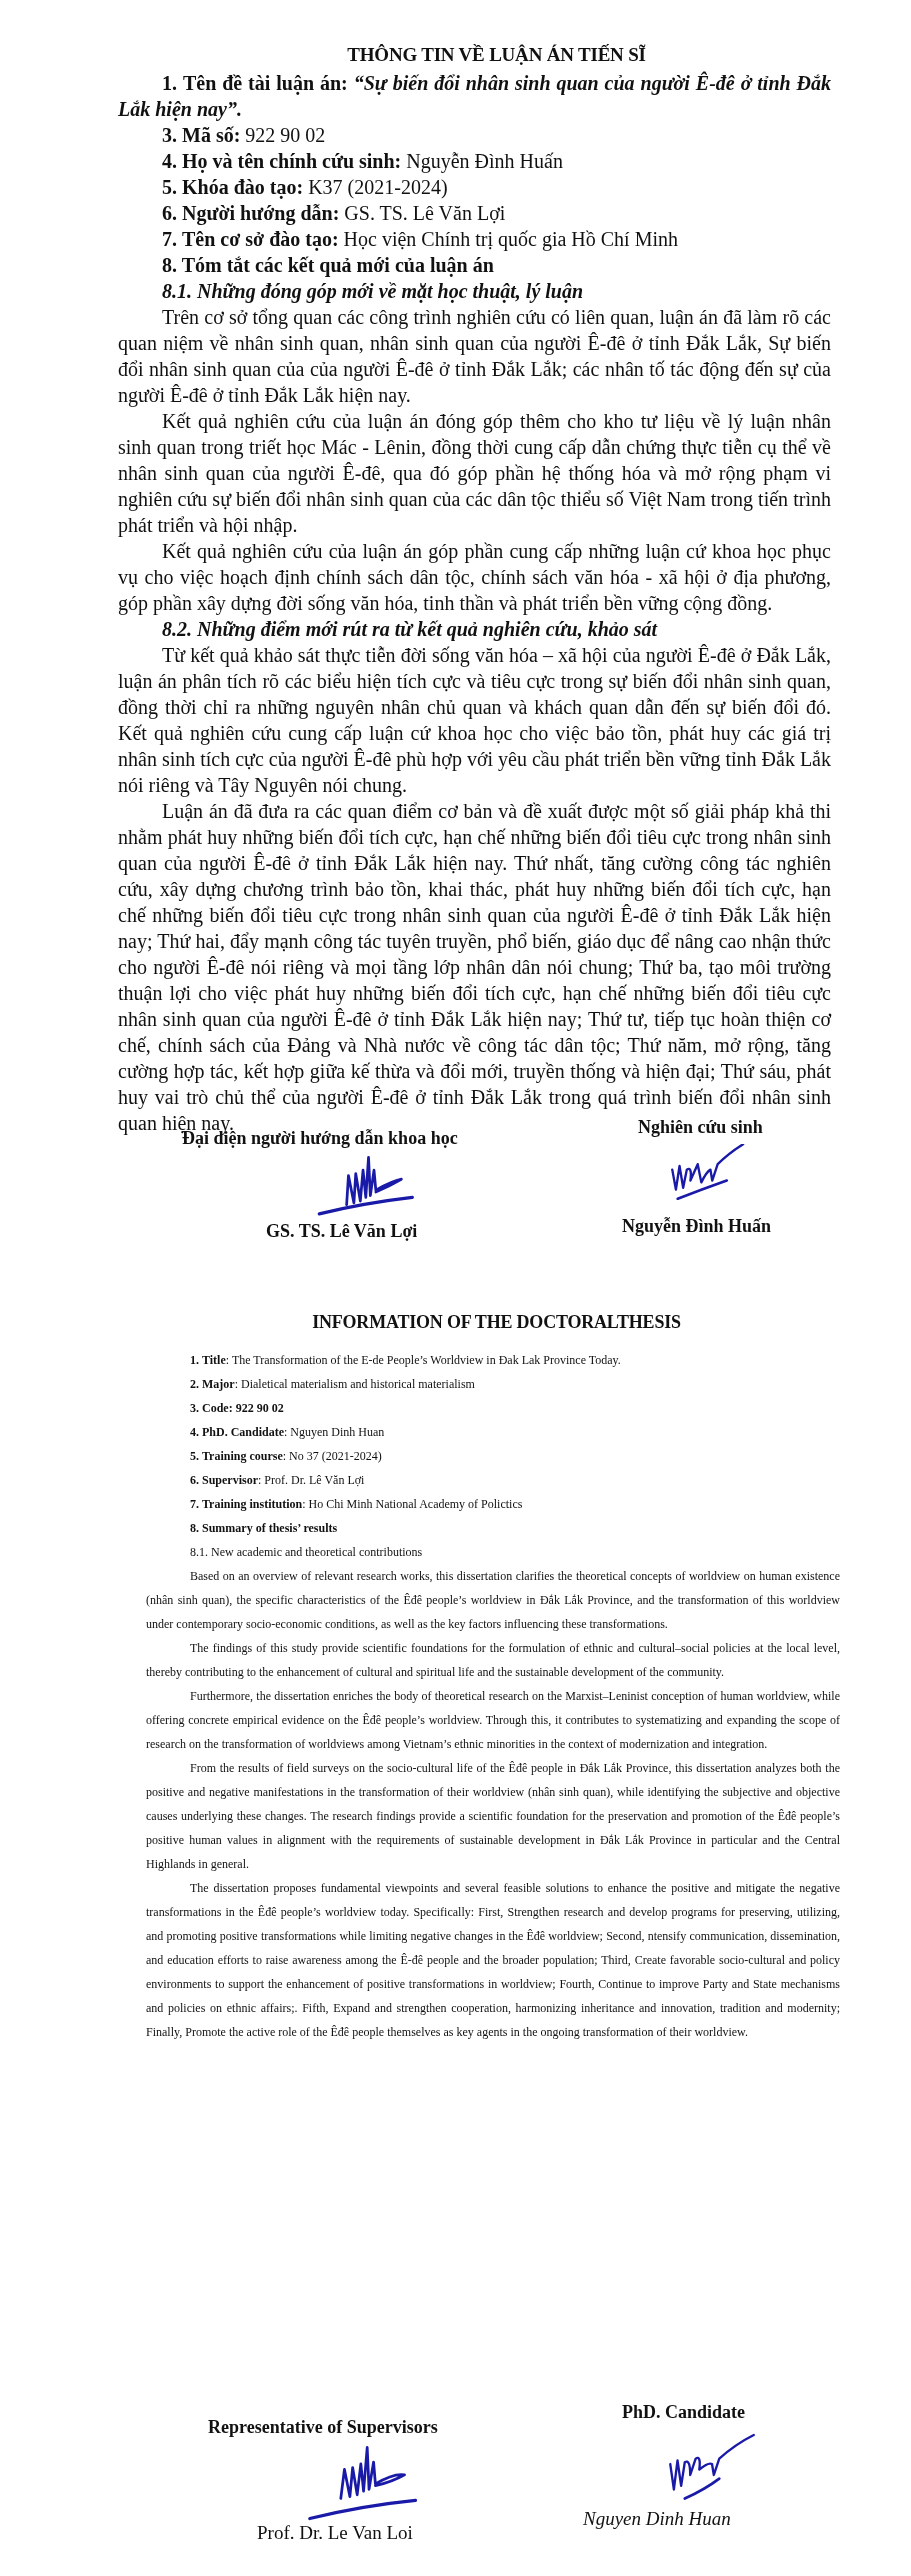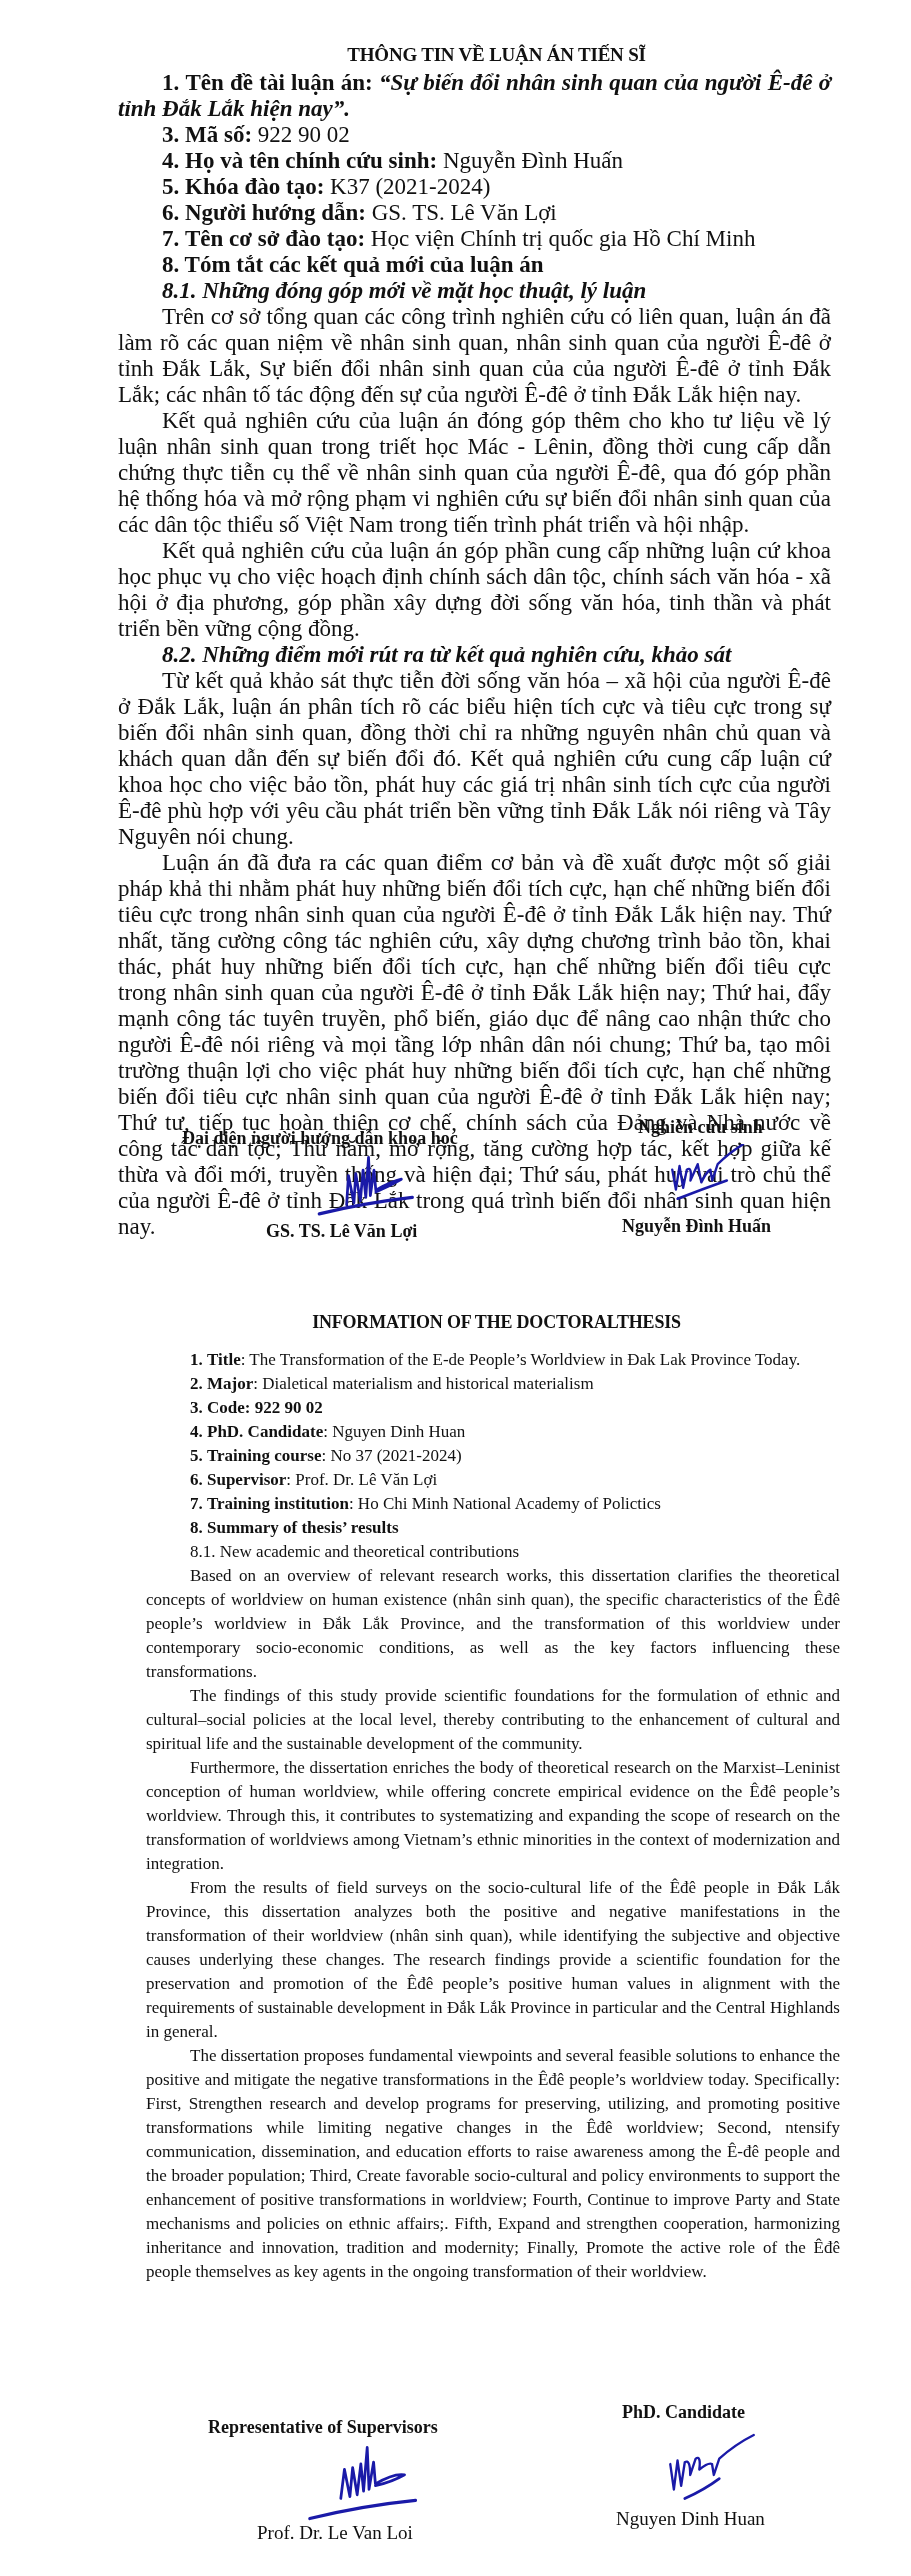--- a/index.html
+++ b/index.html
@@ -1,21 +1,21 @@
 <!DOCTYPE html>
 <html style="font-size:14.6px"><head>
 <meta charset="utf-8">
 <style>
   html, body { margin: 0; padding: 0; background: #ffffff; }
   body { width: 911px; height: 2576px; position: relative; overflow: hidden; color: #111; font-family: "Liberation Serif", "DejaVu Serif", serif; }
   .page { position: absolute; left: 0; top: 0; width: 735px; height: 2576px; }
   .block { position: absolute; }
   .title { font-weight: bold; text-align: center; font-size: 19px; letter-spacing: -0.2px; }
-  .vn { left: 118px; width: 713px; font-size: 23px; line-height: 26px; text-align: justify; }
-  .en { left: 146px; width: 694px; font-size: 17px; line-height: 24px; text-align: justify; }
+  .vn { left: 118px; width: 713px; font-size: 20px; line-height: 26px; text-align: justify; }
+  .en { left: 146px; width: 694px; font-size: 12px; line-height: 24px; text-align: justify; }
   p { margin: 0; }
   .ind { text-indent: 44px; }
   .ind-en { text-indent: 44px; }
   .b { font-weight: bold; }
   .i { }
   .bi { font-weight: bold; font-style: italic; }
   .sig-head { position: absolute; font-weight: bold; font-size: 18px; white-space: nowrap; }
   .sig-name { position: absolute; font-weight: bold; font-size: 18px; white-space: nowrap; }
   .sig-name-en { position: absolute; font-size: 19px; white-space: nowrap; }
   .sig { position: absolute; }
@@ -93,16 +93,16 @@
     </svg>
   </div>
   <div class="sig" style="left:663px; top:2433px;">
     <svg width="118" height="73" viewBox="0 0 130 80">
       <path d="M8 34 L12 62 L16 30 L20 58 L24 32 Q30 28 30 46 L36 28 Q42 24 40 40 Q50 32 54 34 L56 46 L62 28 Q80 12 100 2" fill="none" stroke="#1a1aa8" stroke-width="2.6" stroke-linecap="round" stroke-linejoin="round"></path>
       <path d="M24 72 Q46 62 62 50" fill="none" stroke="#1a1aa8" stroke-width="3" stroke-linecap="round"></path>
     </svg>
   </div>
 
   <div class="sig-name-en" style="left:257px; top:2522px;">Prof. Dr. Le Van Loi</div>
-  <div class="sig-name-en" style="left:616px; top:2508px;">Nguyen Dinh Huan</div>
+  <div class="sig-name-en" style="left:583px; top:2508px;font-style:italic;">Nguyen Dinh Huan</div>
 
 </div>
 
 
 </body></html>

